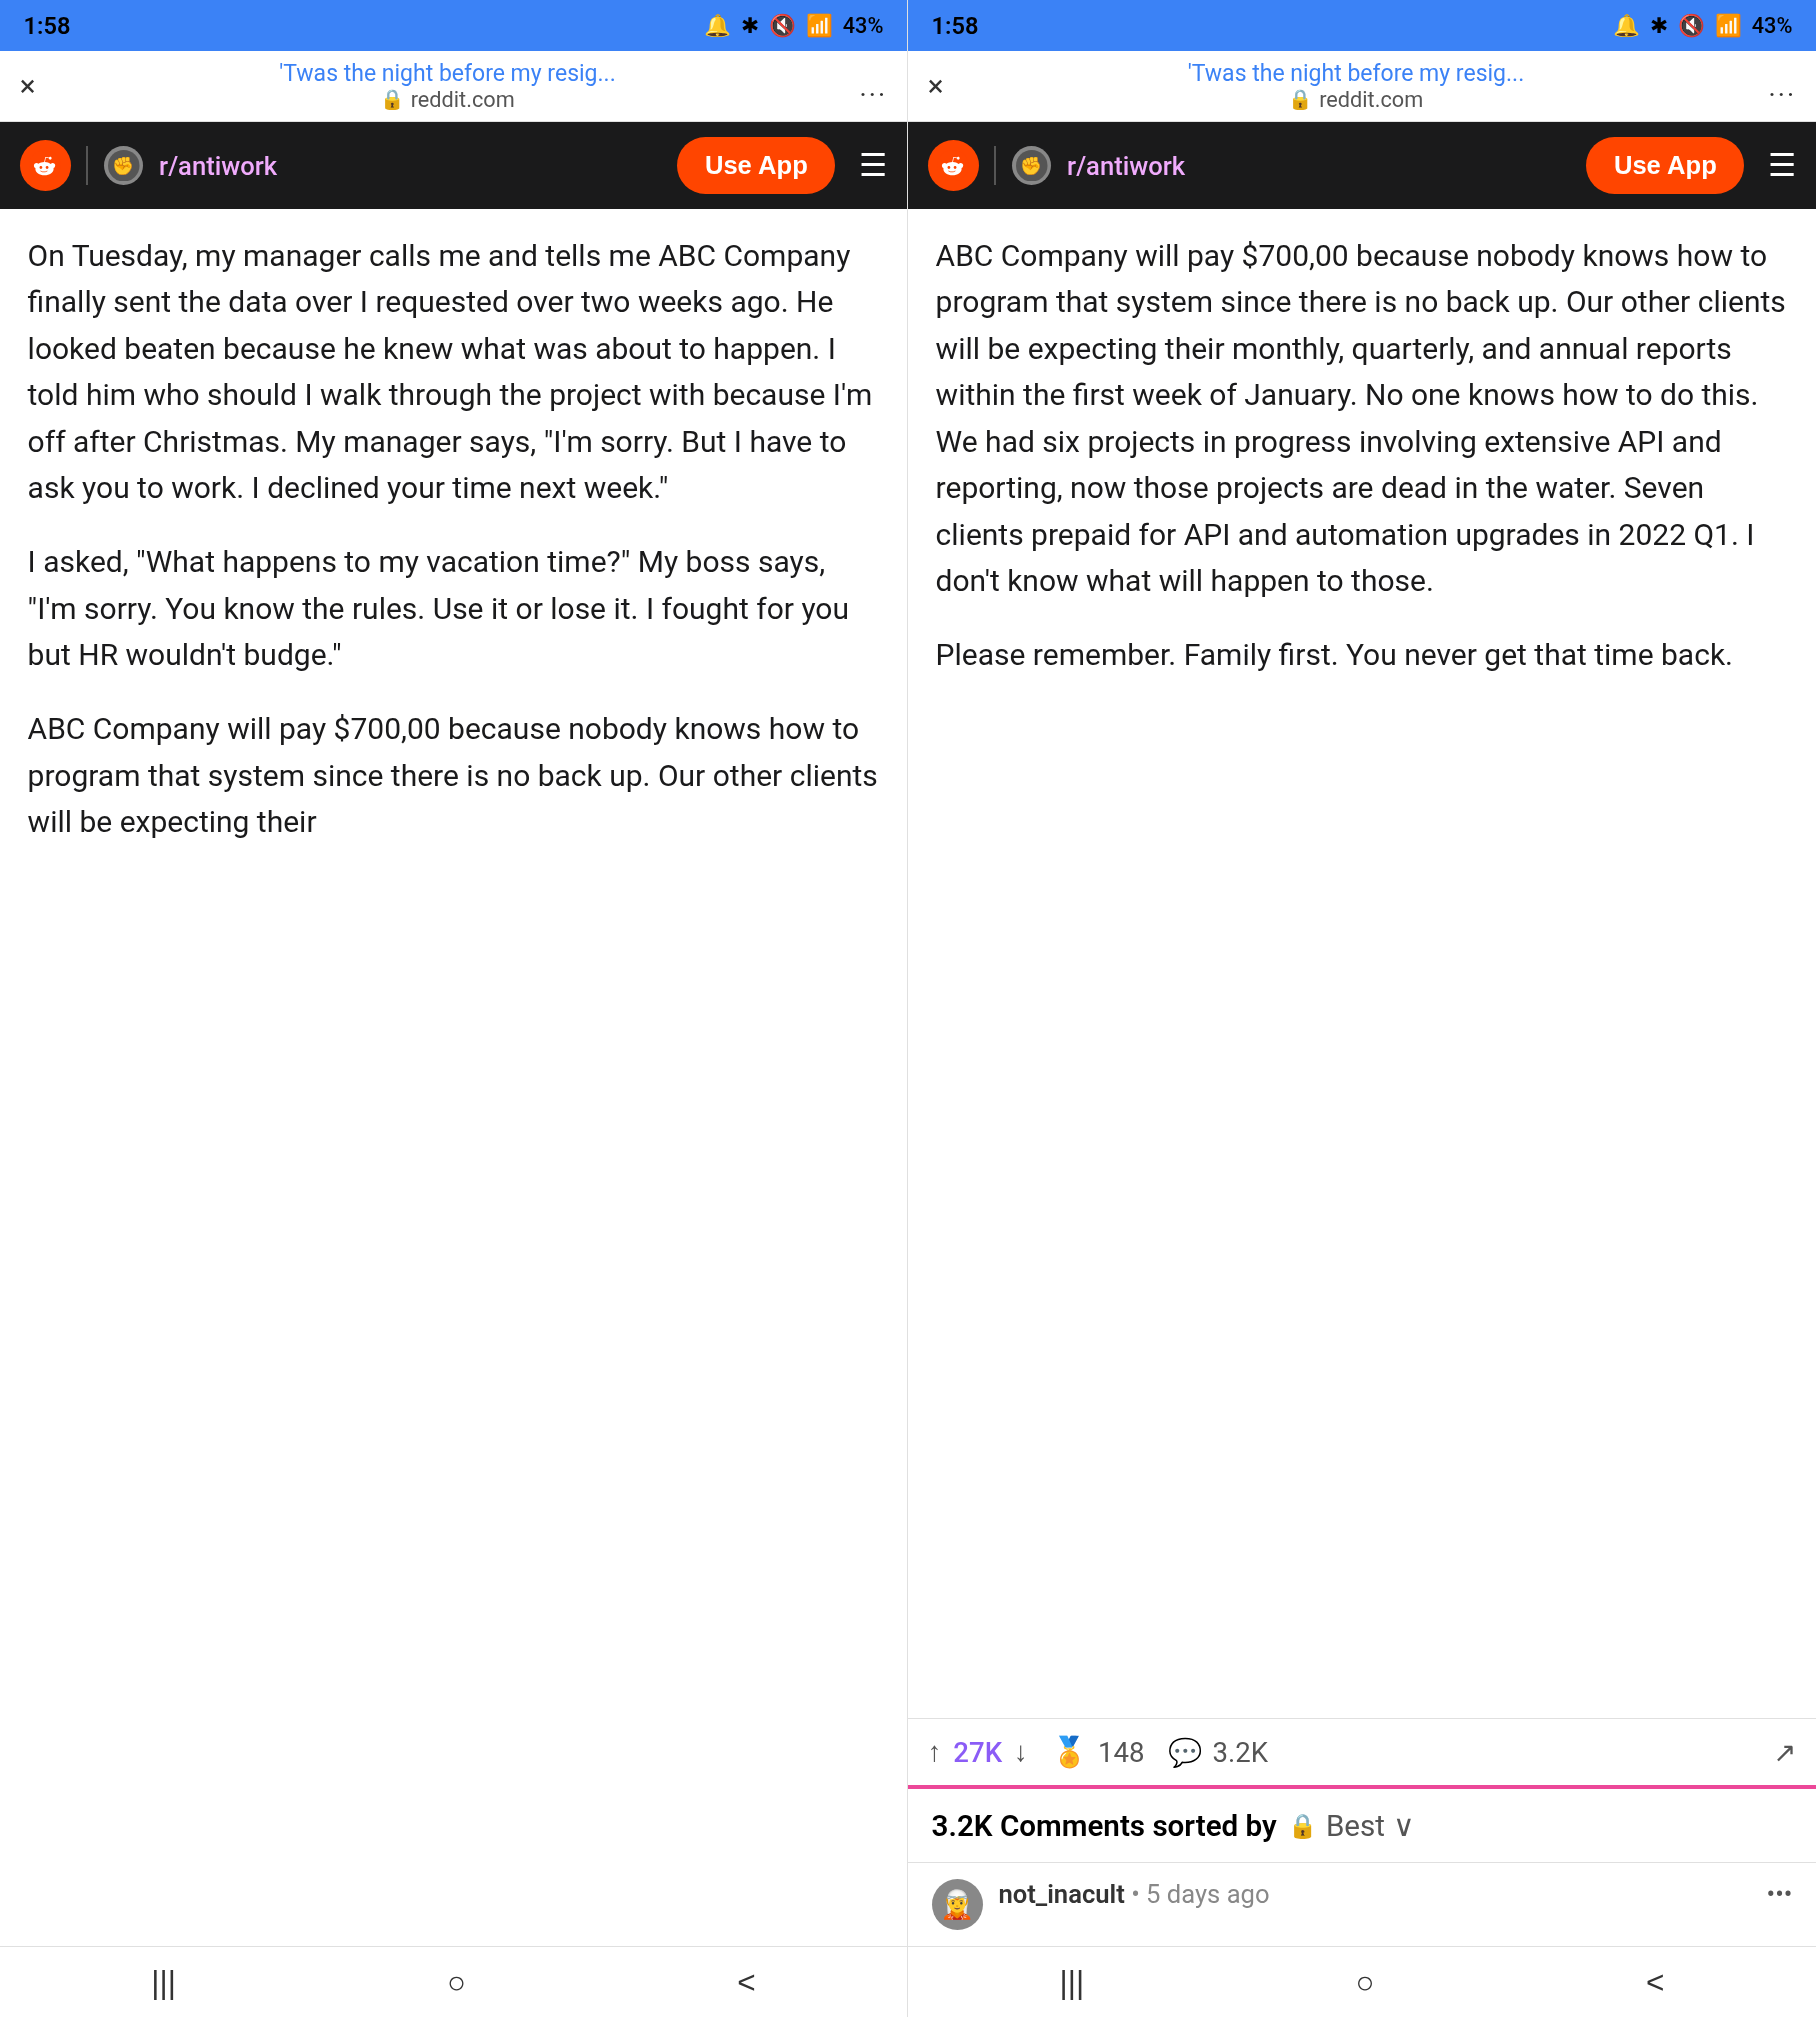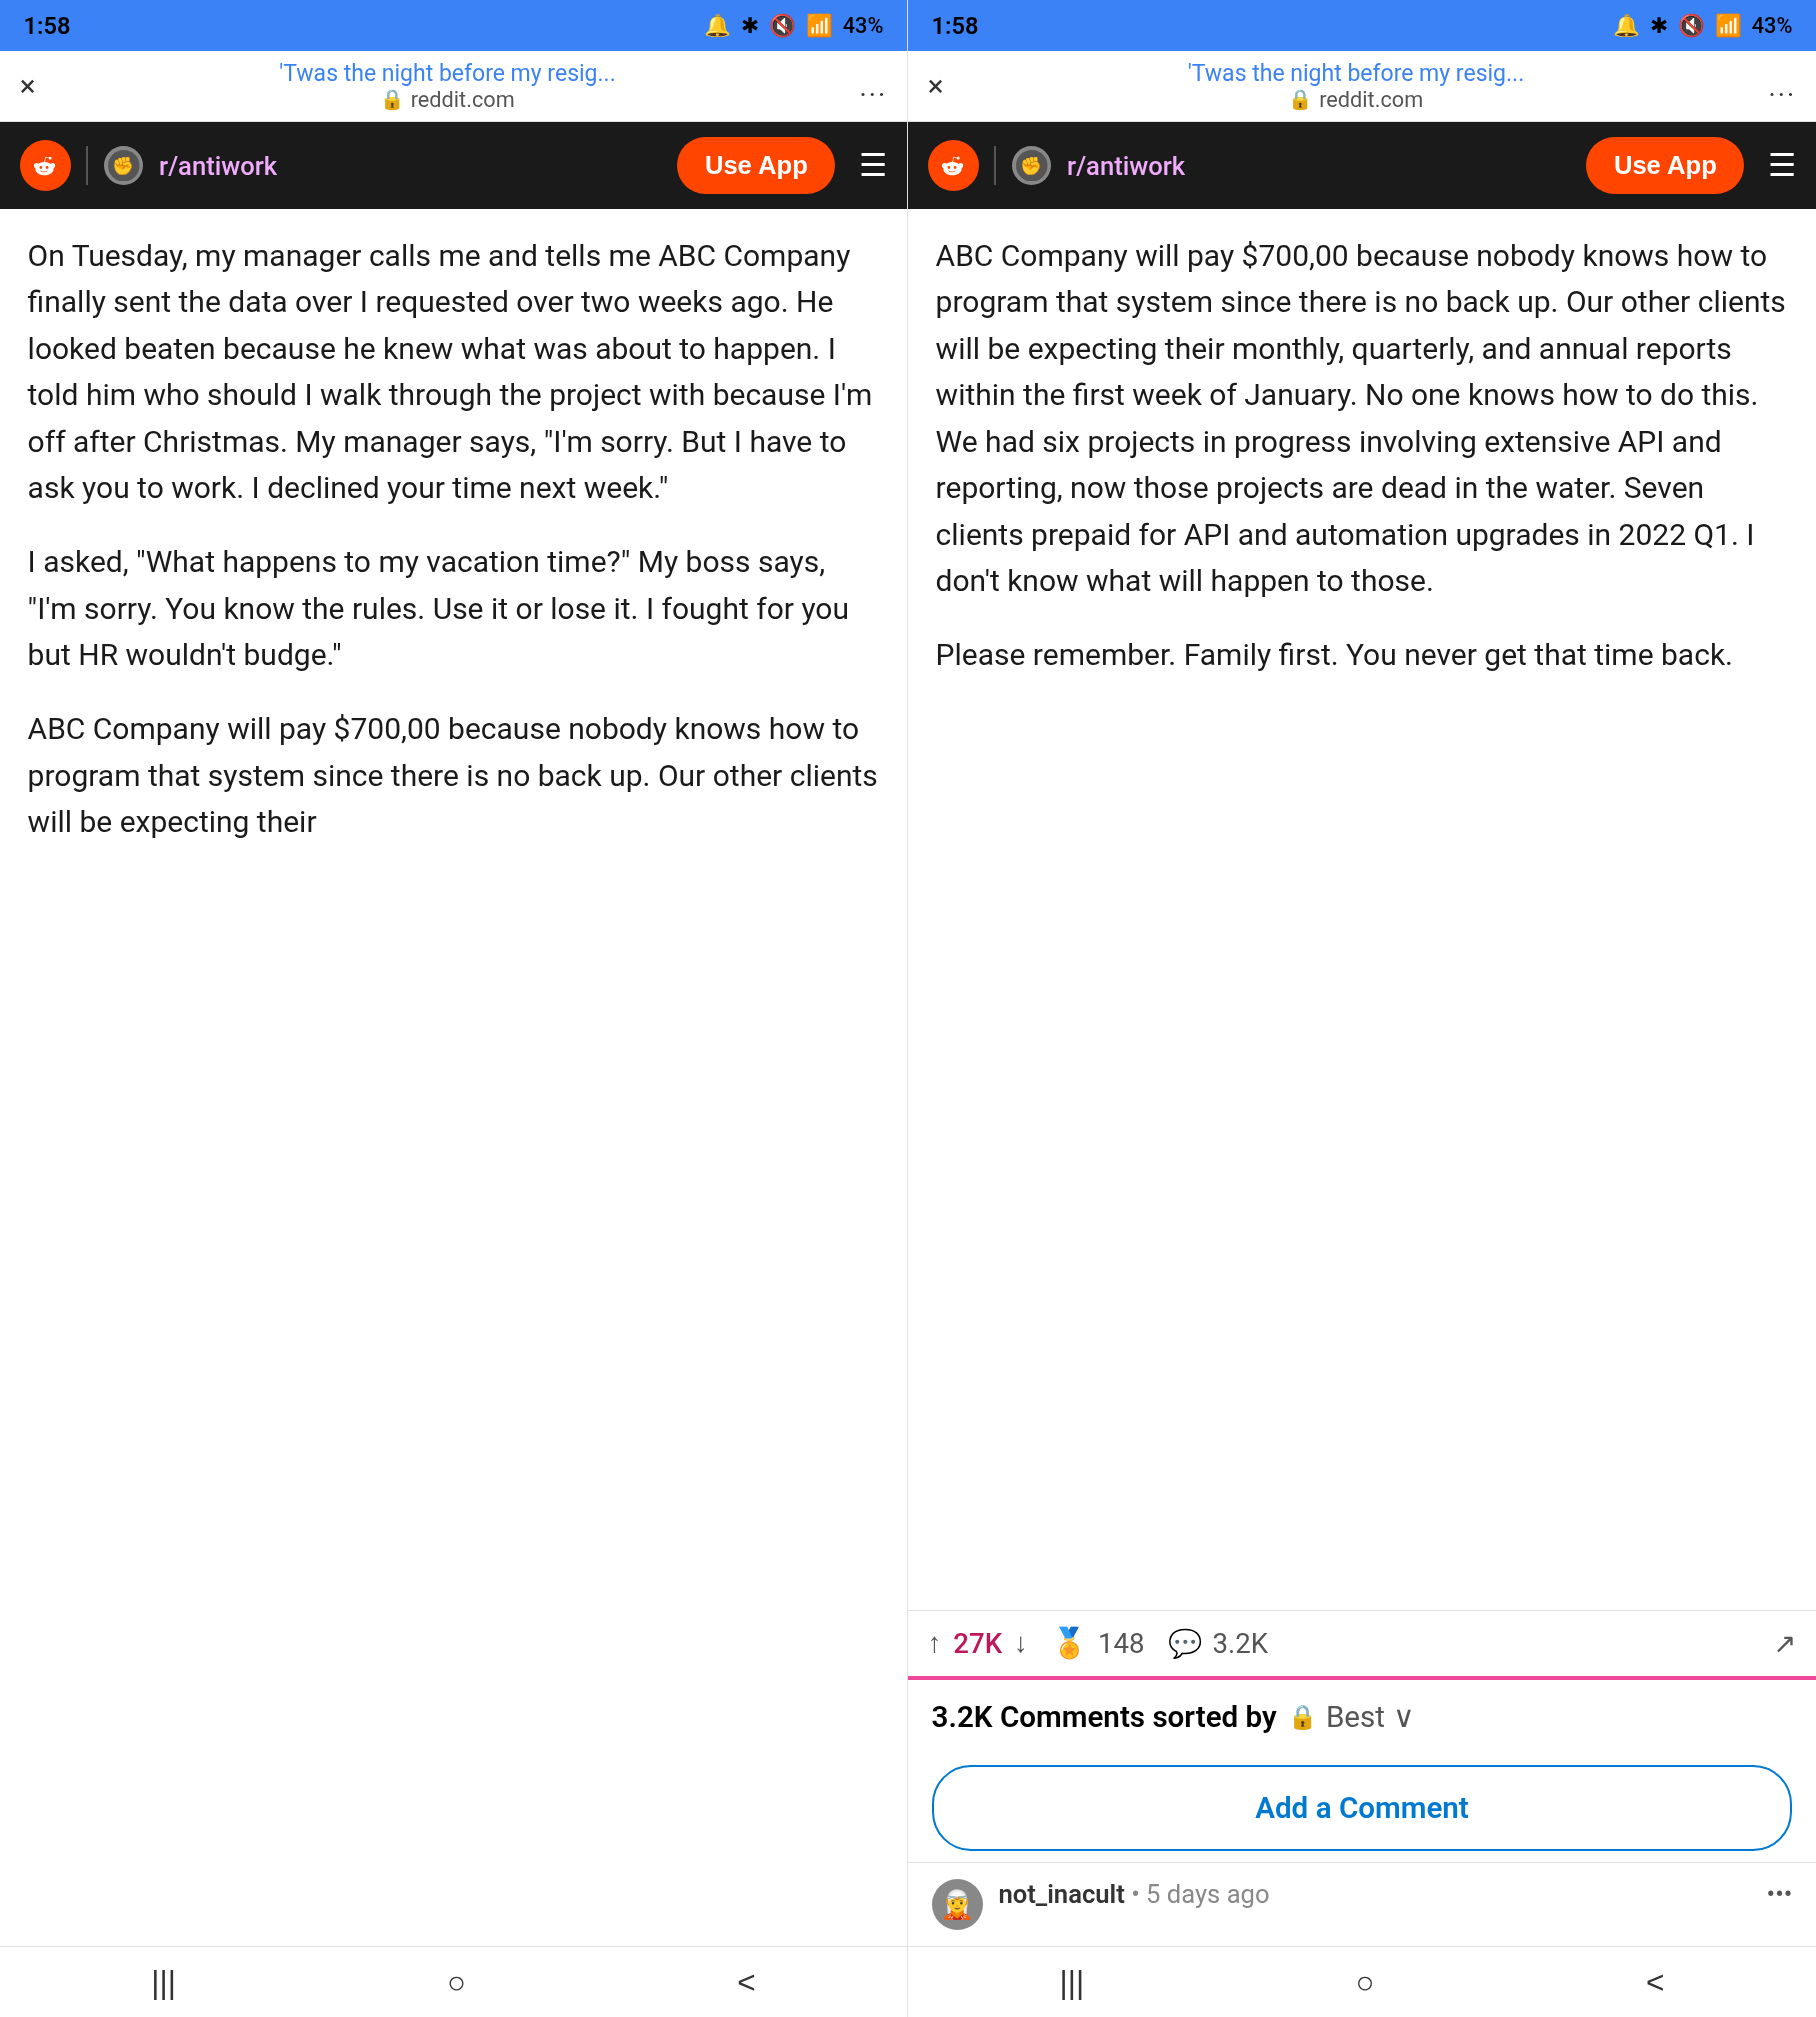--- a/index.html
+++ b/index.html
@@ -188,21 +188,21 @@
     .vote-btn {
       font-size: 27.6px;
       color: #555;
       cursor: pointer;
       background: none;
       border: none;
     }
     .vote-count {
       font-size: 27.6px;
       font-weight: 500;
-      color: #be185d;
+      color: #8b5cf6;
     }
     .awards-group {
       display: flex;
       align-items: center;
       gap: 9.9px;
       font-size: 27.6px;
       color: #555;
     }
     .award-icon { font-size: 29.6px; }
     .comment-group {
@@ -426,21 +426,20 @@
 
     <div class="comments-header">
       <span>3.2K Comments sorted by</span>
       <div class="sort-btn">
         <span class="lock-small">🔒</span>
         <span>Best</span>
         <span>∨</span>
       </div>
     </div>
 
-    <div class="add-comment-btn">Add a Comment</div>
 
     <div class="comment-item">
       <div class="comment-avatar">
         <span>🧝</span>
       </div>
       <div class="comment-meta">
         <span class="comment-username">not_inacult</span>
         <span class="comment-time">• <span>5 days ago</span></span>
       </div>
       <span class="comment-more">•••</span>

